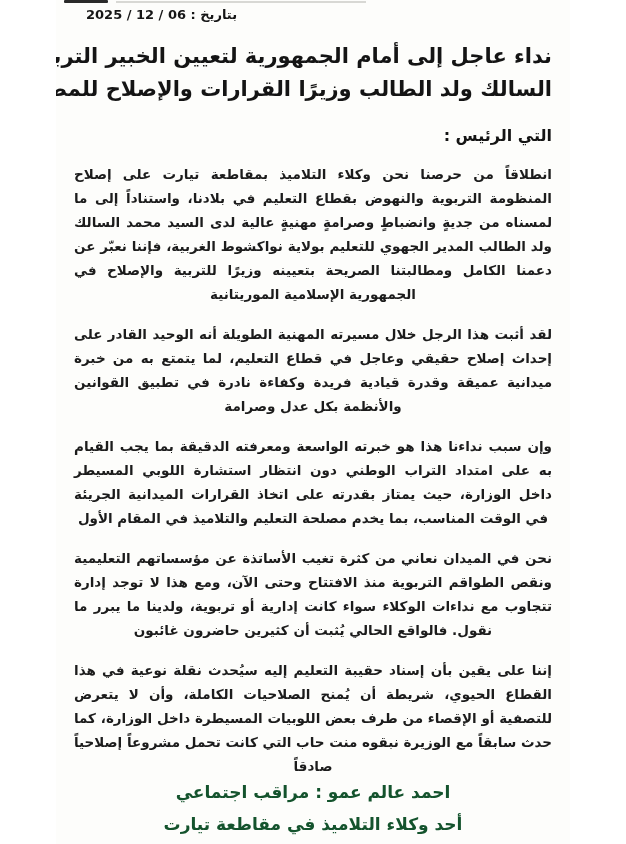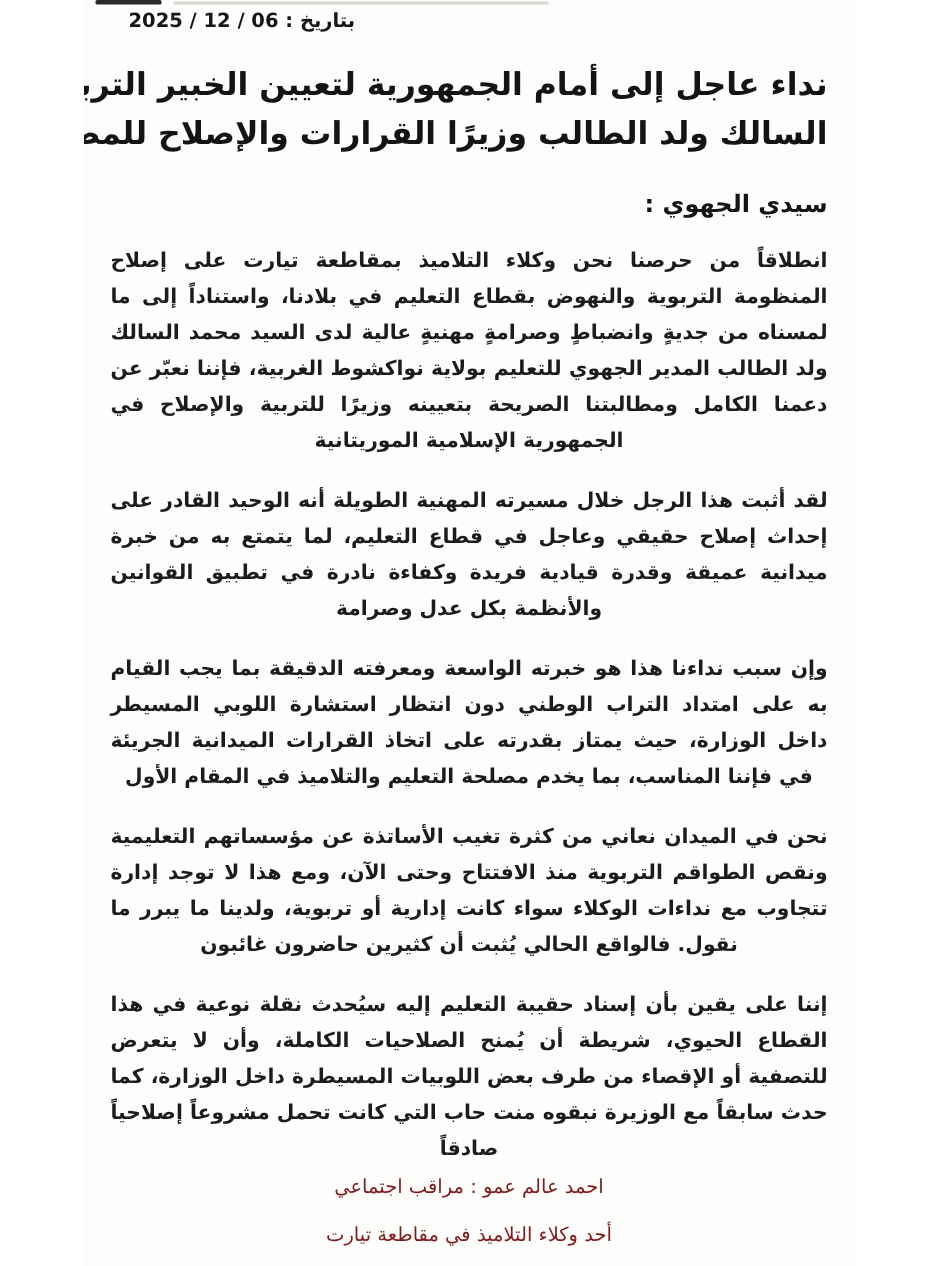--- a/index.html
+++ b/index.html
@@ -74,47 +74,47 @@
     direction:rtl;
   }
   .signature{
     position:absolute;
     top:776px;
     left:0; right:0;
     text-align:center;
   }
   .signature .sig-line{
     display:block;
-    font-size:13px;
-    font-weight:normal;
+    font-size:17px;
+    font-weight:bold;
     line-height:32px;
-    color:#7f1d1d;
+    color:#14532d;
   }
 </style>
 </head>
 <body>
 
 <div class="sheet">
 
   <div class="artifact-dark"></div>
   <div class="artifact-light"></div>
 
   <div class="date-line">بتاريخ : 06 / 12 / 2025</div>
 
   <h1 class="title">
     <span class="title-line">نداء عاجل إلى أمام الجمهورية لتعيين الخبير التربوي محمد</span>
     <span class="title-line">السالك ولد الطالب وزيرًا القرارات والإصلاح للمصلحة العامة</span>
   </h1>
 
-  <div class="salutation">سيدي الجهوي :</div>
+  <div class="salutation">التي الرئيس :</div>
 
   <div class="body-text">
     <p>انطلاقاً من حرصنا نحن وكلاء التلاميذ بمقاطعة تيارت على إصلاح المنظومة التربوية والنهوض بقطاع التعليم في بلادنا، واستناداً إلى ما لمسناه من جديةٍ وانضباطٍ وصرامةٍ مهنيةٍ عالية لدى السيد محمد السالك ولد الطالب المدير الجهوي للتعليم بولاية نواكشوط الغربية، فإننا نعبّر عن دعمنا الكامل ومطالبتنا الصريحة بتعيينه وزيرًا للتربية والإصلاح في الجمهورية الإسلامية الموريتانية</p>
     <p>لقد أثبت هذا الرجل خلال مسيرته المهنية الطويلة أنه الوحيد القادر على إحداث إصلاح حقيقي وعاجل في قطاع التعليم، لما يتمتع به من خبرة ميدانية عميقة وقدرة قيادية فريدة وكفاءة نادرة في تطبيق القوانين والأنظمة بكل عدل وصرامة</p>
-    <p>وإن سبب نداءنا هذا هو خبرته الواسعة ومعرفته الدقيقة بما يجب القيام به على امتداد التراب الوطني دون انتظار استشارة اللوبي المسيطر داخل الوزارة، حيث يمتاز بقدرته على اتخاذ القرارات الميدانية الجريئة في فإننا المناسب، بما يخدم مصلحة التعليم والتلاميذ في المقام الأول</p>
+    <p>وإن سبب نداءنا هذا هو خبرته الواسعة ومعرفته الدقيقة بما يجب القيام به على امتداد التراب الوطني دون انتظار استشارة اللوبي المسيطر داخل الوزارة، حيث يمتاز بقدرته على اتخاذ القرارات الميدانية الجريئة في الوقت المناسب، بما يخدم مصلحة التعليم والتلاميذ في المقام الأول</p>
     <p>نحن في الميدان نعاني من كثرة تغيب الأساتذة عن مؤسساتهم التعليمية ونقص الطواقم التربوية منذ الافتتاح وحتى الآن، ومع هذا لا توجد إدارة تتجاوب مع نداءات الوكلاء سواء كانت إدارية أو تربوية، ولدينا ما يبرر ما نقول. فالواقع الحالي يُثبت أن كثيرين حاضرون غائبون</p>
     <p>إننا على يقين بأن إسناد حقيبة التعليم إليه سيُحدث نقلة نوعية في هذا القطاع الحيوي، شريطة أن يُمنح الصلاحيات الكاملة، وأن لا يتعرض للتصفية أو الإقصاء من طرف بعض اللوبيات المسيطرة داخل الوزارة، كما حدث سابقاً مع الوزيرة نبقوه منت حاب التي كانت تحمل مشروعاً إصلاحياً صادقاً</p>
   </div>
 
   <div class="signature">
     <span class="sig-line">احمد عالم عمو : مراقب اجتماعي</span>
     <span class="sig-line">أحد وكلاء التلاميذ في مقاطعة تيارت</span>
   </div>
 
 </div>

